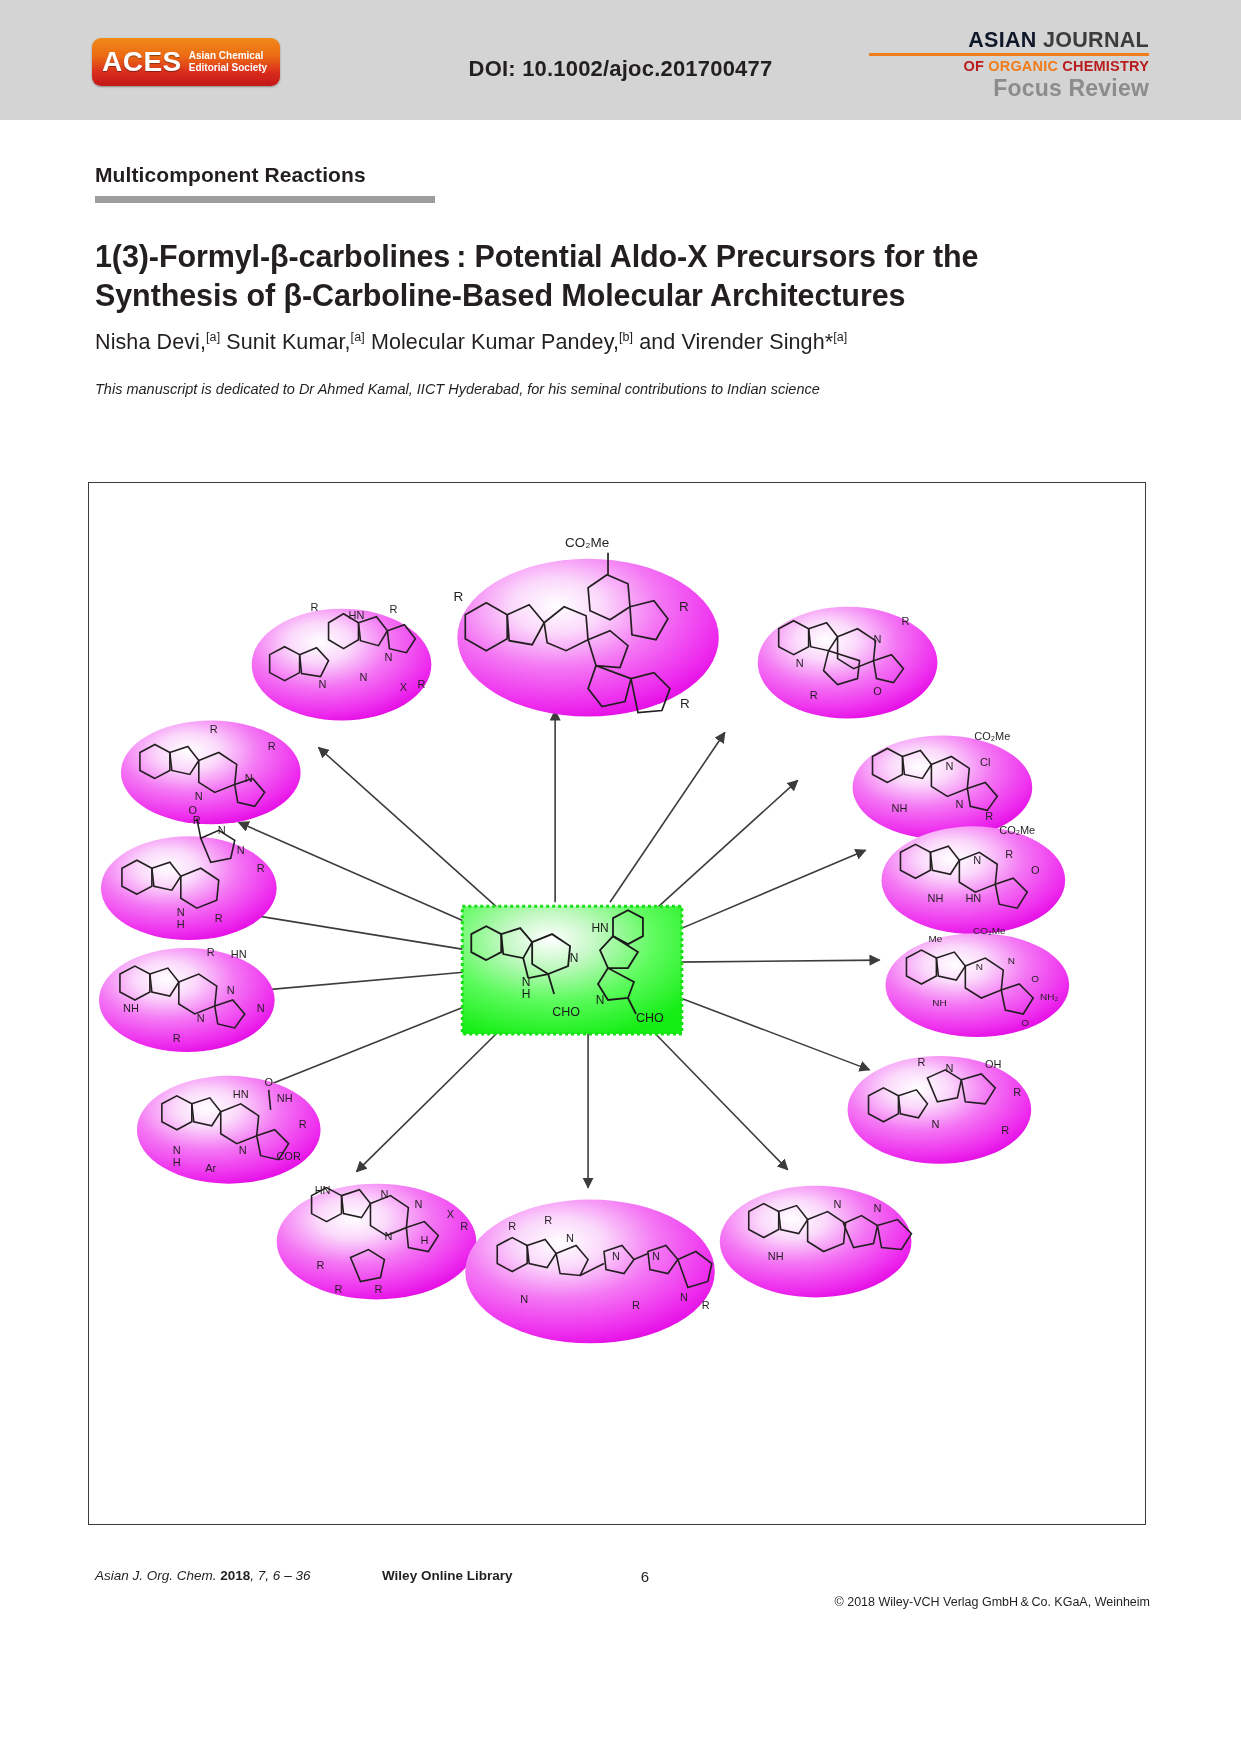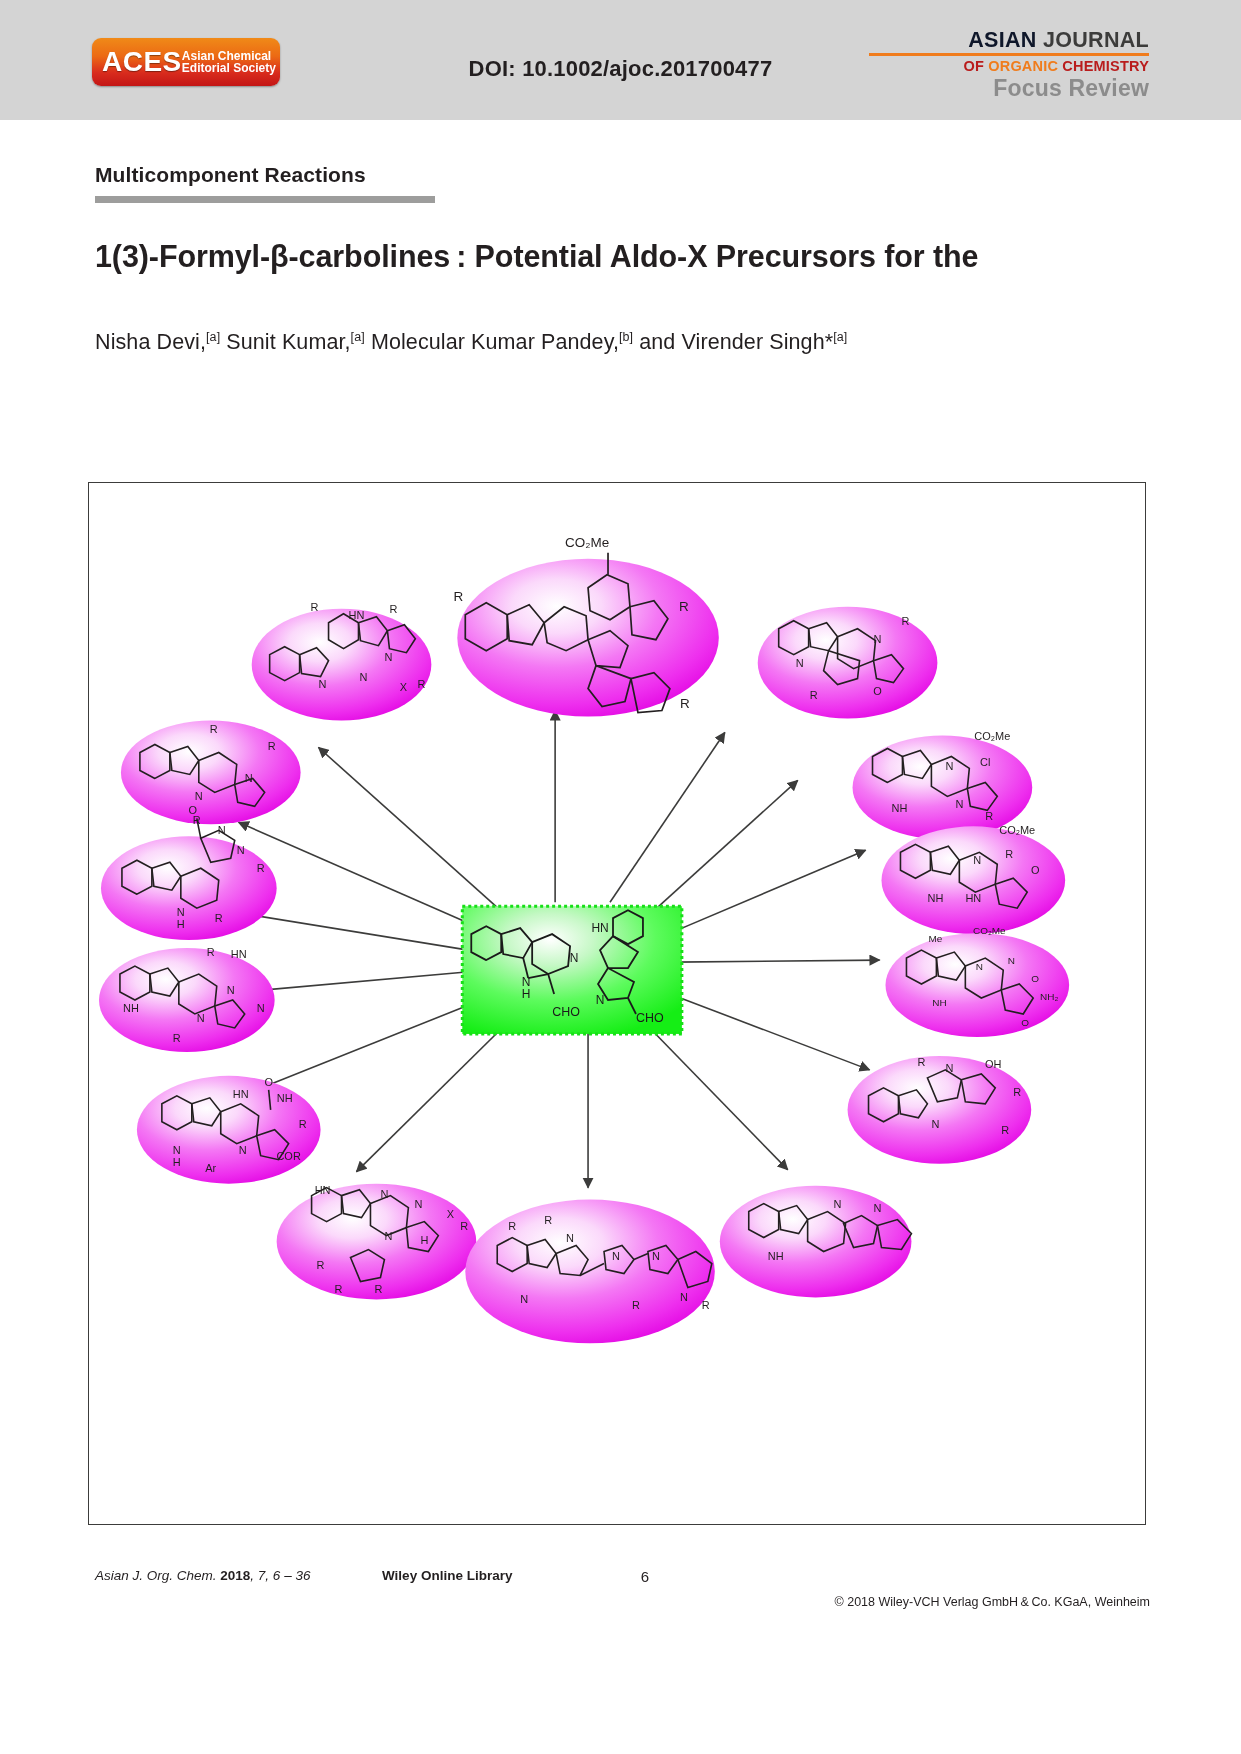--- a/index.html
+++ b/index.html
@@ -43,24 +43,24 @@
   .aces-logo .aces-word {
     color: #ffffff;
     font-size: 28px;
     font-weight: bold;
     letter-spacing: .5px;
     line-height: 1;
     text-shadow: 0 1px 1px rgba(0,0,0,.4);
   }
   .aces-logo .aces-sub {
     color: #ffffff;
-    font-size: 12px;
+    font-size: 10px;
     font-weight: bold;
     line-height: 12px;
-    margin-left: 0;
+    margin-left: 7px;
   }
   .doi {
     position: absolute;
     left: 0; top: 56px;
     width: 1241px;
     text-align: center;
     font-size: 22px;
     font-weight: bold;
     color: #231f20;
     letter-spacing: .2px;
@@ -227,29 +227,31 @@
       </div>
       <div class="jb-line3">Focus Review</div>
     </div>
   </div>
 
   <div class="category">Multicomponent Reactions</div>
   <div class="category-rule"></div>
 
   <div class="title">
     <span>1(3)-Formyl-β-carbolines : Potential Aldo-X Precursors for the</span><br>
+    <span>Synthesis of β-Carboline-Based Molecular Architectures</span>
   </div>
 
   <div class="authors">
     <span>Nisha Devi,</span><sup>[a]</sup>
     <span>Sunit Kumar,</span><sup>[a]</sup>
     <span>Molecular Kumar Pandey,</span><sup>[b]</sup>
     <span>and Virender Singh*</span><sup>[a]</sup>
   </div>
 
+  <div class="dedication">This manuscript is dedicated to Dr Ahmed Kamal, IICT Hyderabad, for his seminal contributions to Indian science</div>
 
   <div class="figure-box">
     <svg class="figure-canvas" viewBox="0 0 1058 1043" preserveAspectRatio="none">
       <defs>
         <radialGradient id="magenta" cx="38%" cy="30%" r="78%">
           <stop offset="0%" stop-color="#ffffff"></stop>
           <stop offset="22%" stop-color="#fbd9fb"></stop>
           <stop offset="50%" stop-color="#f477f4"></stop>
           <stop offset="80%" stop-color="#ee2fee"></stop>
           <stop offset="100%" stop-color="#e100e1"></stop>

